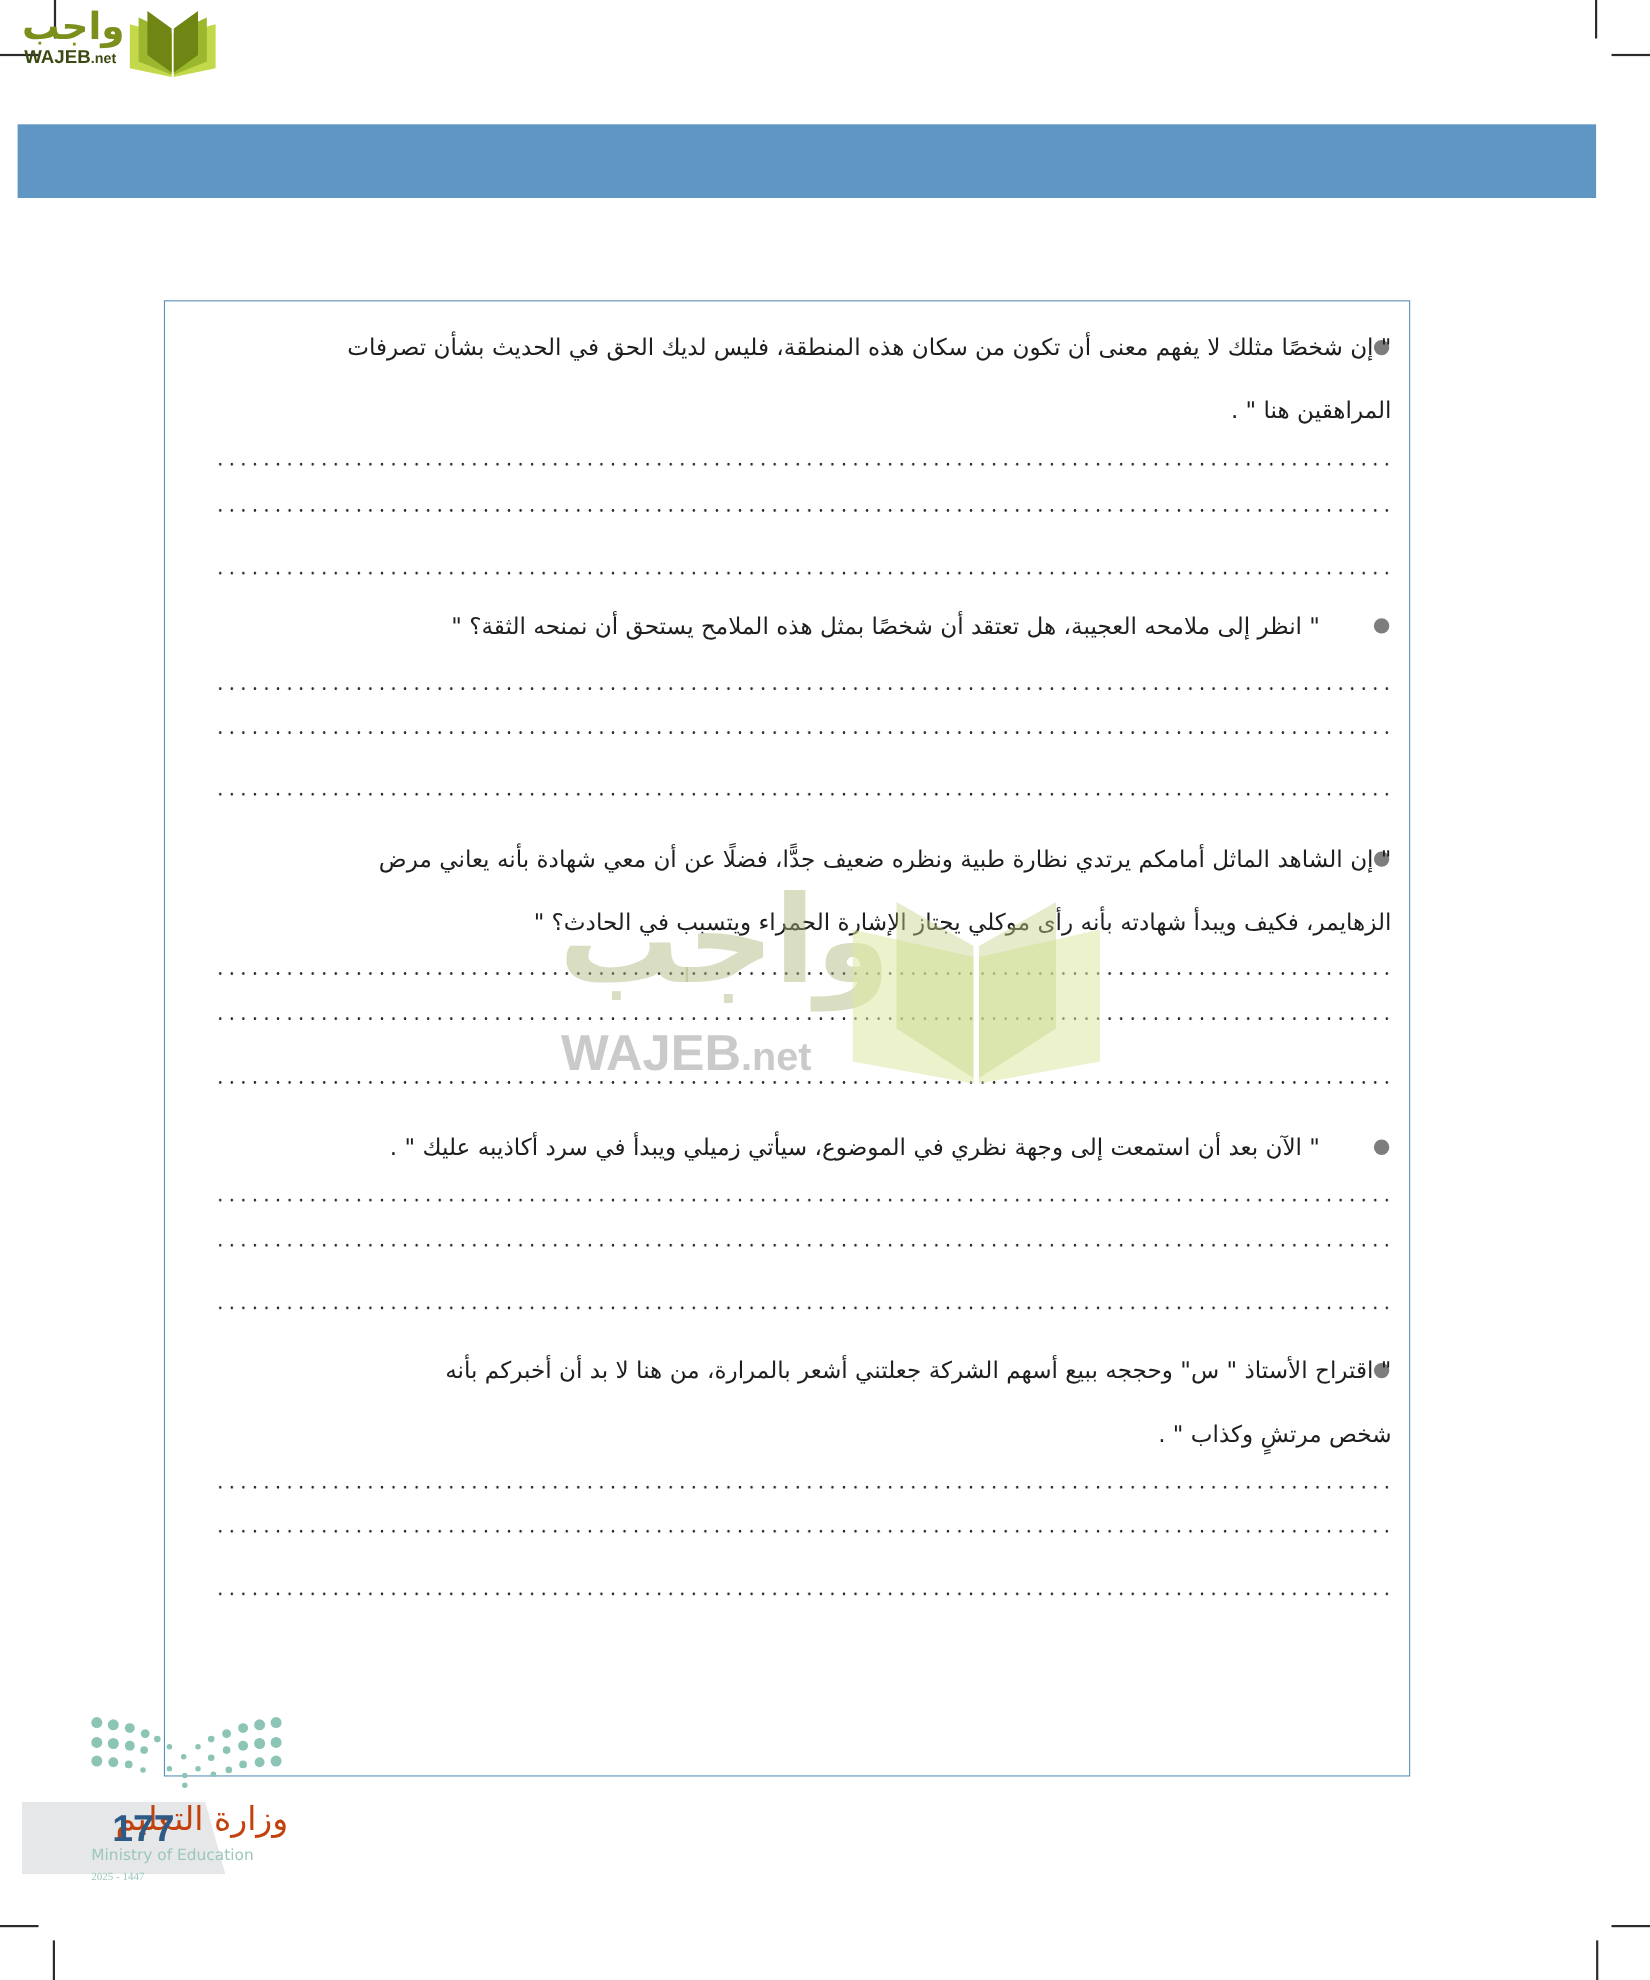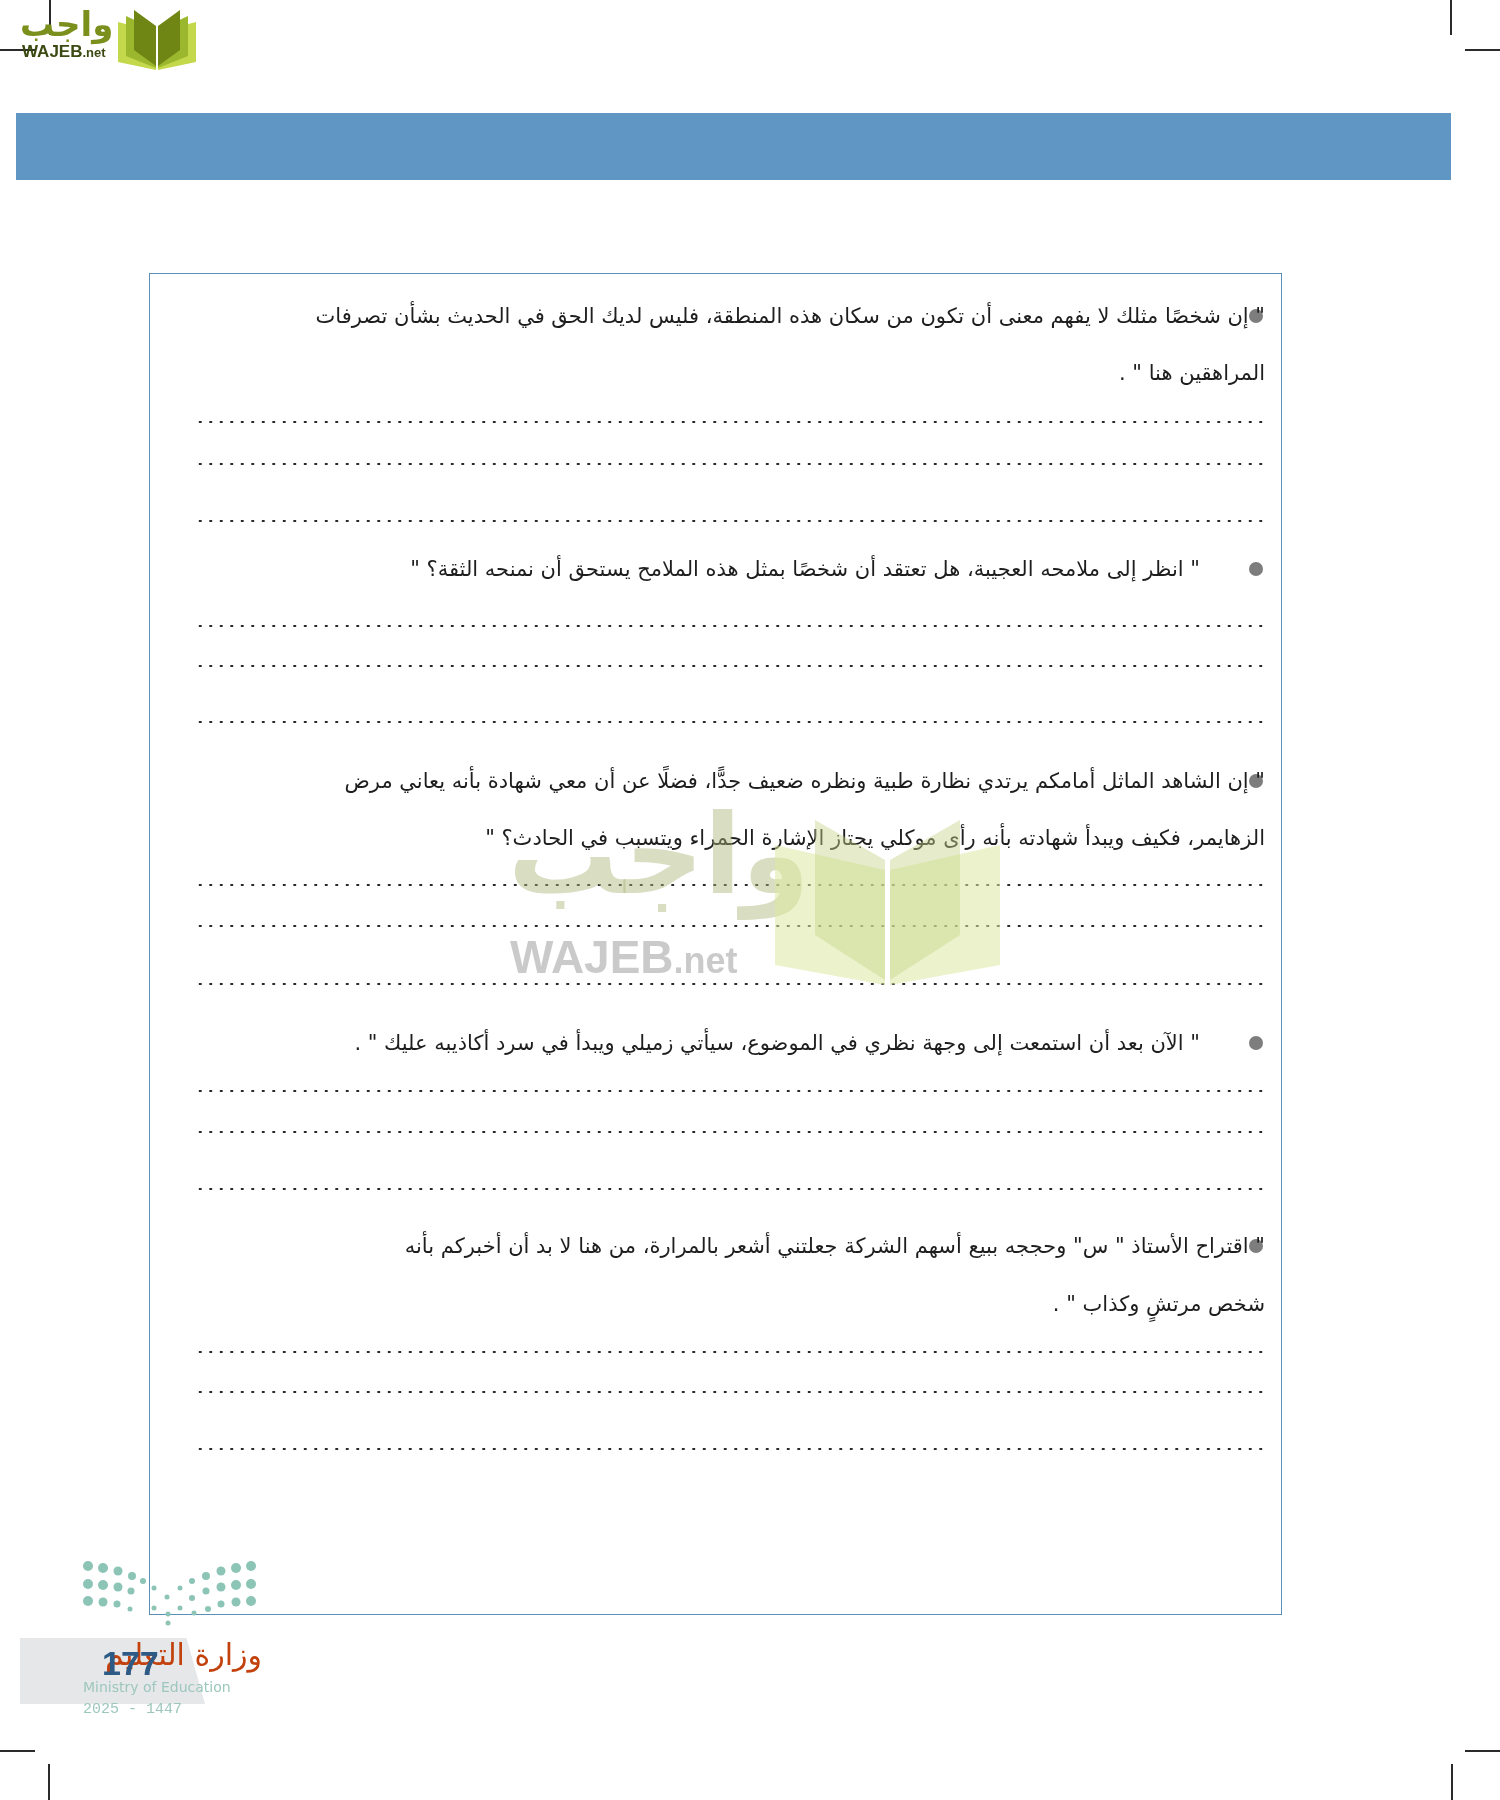--- a/index.html
+++ b/index.html
@@ -36,21 +36,21 @@
   .wm-ar { position:absolute; left:8px; top:-20px; font-size:110px; font-weight:bold; color:rgba(170,180,120,0.45); line-height:120px; direction:rtl; }
   .wm-en { position:absolute; left:10px; top:115px; font-family:"Liberation Sans", sans-serif; font-weight:bold; font-size:46px; color:rgba(150,150,150,0.5); }
   .wm-en small { font-size:36px; }
   .wm-book { position:absolute; left:275px; top:0px; width:225px; height:170px; }
 
   
   .moe { position:absolute; left:20px; top:1560px; width:250px; height:165px; }
   .moe-grey { position:absolute; left:0px; top:78px; width:185px; height:66px; background:#e6e7e8; clip-path:polygon(0 0, 90% 0, 100% 100%, 0 100%); }
   .moe-ar { position:absolute; left:62px; top:77px; font-size:30px; color:#c2410c; direction:rtl; width:180px; text-align:right; }
   .moe-en { position:absolute; left:63px; top:119px; font-family:"DejaVu Sans", sans-serif; font-size:14px; color:#9cc7bc; white-space:nowrap; }
-  .moe-year { position:absolute; left:63px; top:141px; font-family:Liberation Mono, monospace; font-size:15px; color:#9cc7bc; }
+  .moe-year { position:absolute; left:63px; top:141px; font-family:Liberation Serif, serif; font-size:10px; color:#9cc7bc; }
   .page-num { position:absolute; left:82px; top:84px; font-family:"Liberation Sans", sans-serif; font-weight:bold; font-size:34px; color:#2e5a86; }
   .moe-dots { position:absolute; left:62px; top:0px; width:190px; height:70px; }
 </style>
 </head>
 <body>
 
 <div class="crop" style="left:49px;top:0;width:1.5px;height:35px;"></div>
 <div class="crop" style="left:0;top:49px;width:35px;height:1.5px;"></div>
 <div class="crop" style="left:1450px;top:0;width:1.5px;height:35px;"></div>
 <div class="crop" style="left:1465px;top:49px;width:35px;height:1.5px;"></div>

